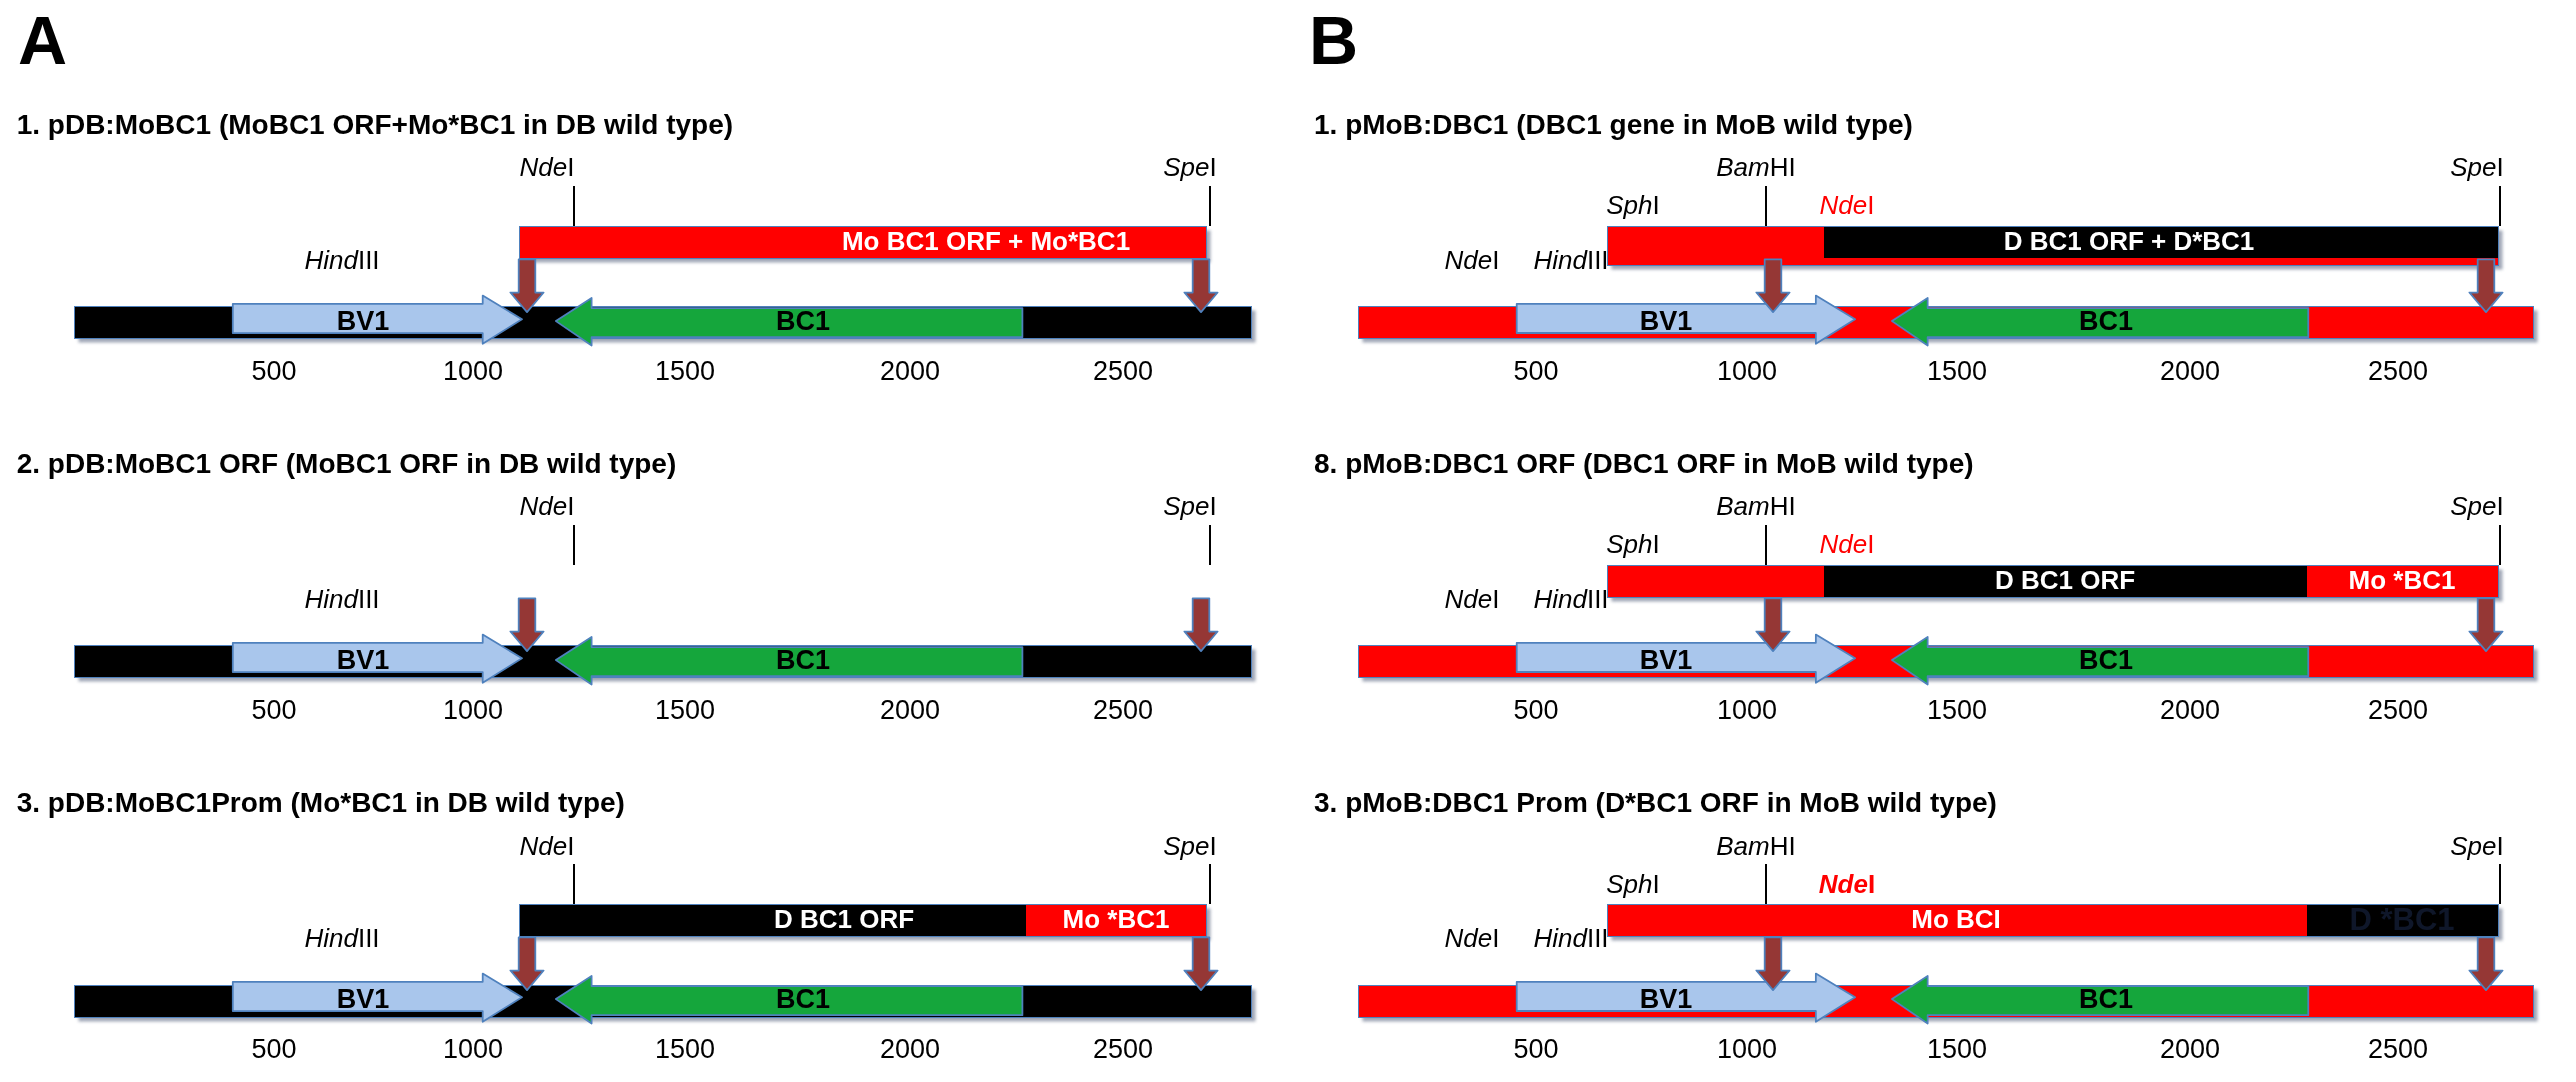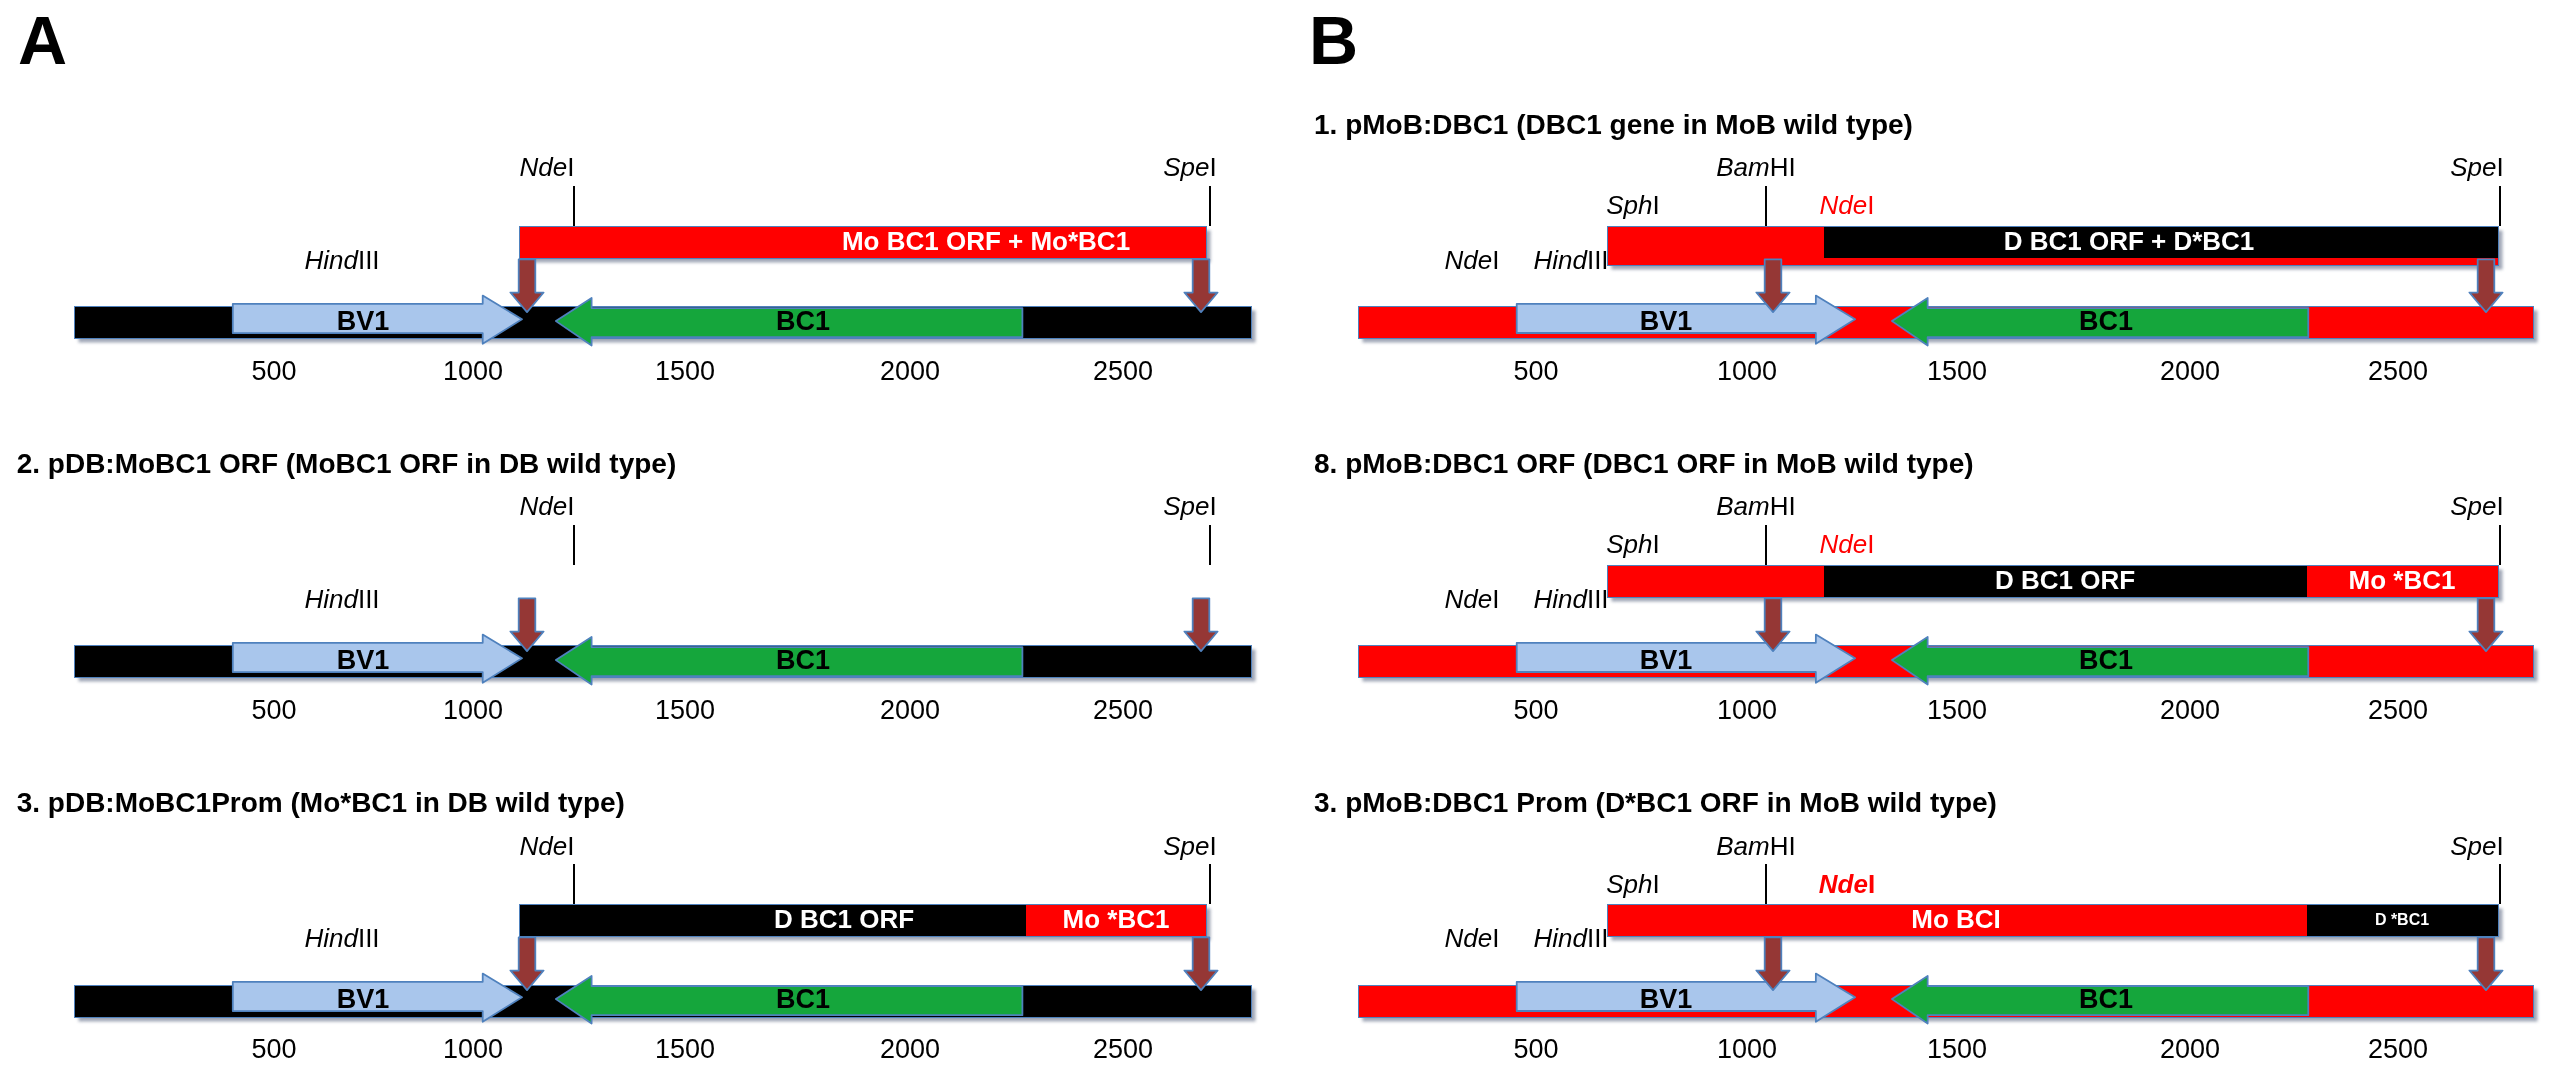--- a/index.html
+++ b/index.html
@@ -12,20 +12,21 @@
   }
   #figure div{position:absolute;box-sizing:border-box;}
   #figure svg{position:absolute;overflow:visible;}
   .it{font-style:italic;}
 </style>
 </head>
 <body>
 
 <div id="figure" style="width: 2576px; height: 1083px; background: rgb(255, 255, 255);">
     <div style="left: 18px; top: 1.2px; font-size: 68px; font-weight: 700; color: rgb(0, 0, 0); z-index: 3;">A</div>
+    <div style="left: 16.7px; top: 109px; font-size: 28px; font-weight: 700; white-space: nowrap; color: rgb(0, 0, 0); z-index: 3;">1. pDB:MoBC1 (MoBC1 ORF+Mo*BC1 in DB wild type)</div>
     <div style="left: 547px; top: 152px; transform: translateX(-50%); font-size: 26px; font-weight: 400; color: rgb(0, 0, 0); white-space: nowrap; z-index: 3;"><span class="it">Nde</span><span>I</span></div>
     <div style="left: 573px; top: 186px; width: 2.4px; height: 40px; background: rgb(0, 0, 0); z-index: 2;"></div>
     <div style="left: 342px; top: 245px; transform: translateX(-50%); font-size: 26px; font-weight: 400; color: rgb(0, 0, 0); white-space: nowrap; z-index: 3;"><span class="it">Hind</span><span>III</span></div>
     <div style="left: 1190px; top: 152px; transform: translateX(-50%); font-size: 26px; font-weight: 400; color: rgb(0, 0, 0); white-space: nowrap; z-index: 3;"><span class="it">Spe</span><span>I</span></div>
     <div style="left: 1209px; top: 186px; width: 2.4px; height: 40px; background: rgb(0, 0, 0); z-index: 2;"></div>
     <div style="left: 519px; top: 226px; width: 688px; height: 33px; border: 1.8px solid rgb(79, 129, 189); box-shadow: rgba(45, 60, 95, 0.45) 3.6px 4.2px 3px; background: rgb(255, 0, 0); z-index: 2; overflow: hidden;">
       <div style="left: -1.8px; top: -1.8px; width: 688px; height: 33px; background: rgb(255, 0, 0);"></div>
       <div style="left: 466px; top: -1.8px; transform: translateX(-50%); line-height: 33px; font-size: 26px; font-weight: 700; color: rgb(255, 255, 255); white-space: nowrap;">Mo BC1 ORF + Mo*BC1</div>
     </div>
     <div style="left: 74px; top: 306px; width: 1178px; height: 33px; background: rgb(0, 0, 0); border: 1.8px solid rgb(79, 129, 189); box-shadow: rgba(45, 60, 95, 0.45) 3.6px 4.2px 3px; z-index: 1;"></div>
@@ -173,21 +174,21 @@
     <div style="left: 1633px; top: 869px; transform: translateX(-50%); font-size: 26px; font-weight: 400; color: rgb(0, 0, 0); white-space: nowrap; z-index: 3;"><span class="it">Sph</span><span>I</span></div>
     <div style="left: 1756px; top: 831px; transform: translateX(-50%); font-size: 26px; font-weight: 400; color: rgb(0, 0, 0); white-space: nowrap; z-index: 3;"><span class="it">Bam</span><span>HI</span></div>
     <div style="left: 1765px; top: 864px; width: 2.4px; height: 40px; background: rgb(0, 0, 0); z-index: 2;"></div>
     <div style="left: 1847px; top: 869px; transform: translateX(-50%); font-size: 26px; font-weight: 700; color: rgb(255, 0, 0); white-space: nowrap; z-index: 3;"><span class="it">Nde</span><span>I</span></div>
     <div style="left: 2477px; top: 831px; transform: translateX(-50%); font-size: 26px; font-weight: 400; color: rgb(0, 0, 0); white-space: nowrap; z-index: 3;"><span class="it">Spe</span><span>I</span></div>
     <div style="left: 2499px; top: 864px; width: 2.4px; height: 40px; background: rgb(0, 0, 0); z-index: 2;"></div>
     <div style="left: 1607px; top: 904px; width: 892px; height: 33px; border: 1.8px solid rgb(79, 129, 189); box-shadow: rgba(45, 60, 95, 0.45) 3.6px 4.2px 3px; background: rgb(255, 0, 0); z-index: 2; overflow: hidden;">
       <div style="left: -1.8px; top: -1.8px; width: 701px; height: 33px; background: rgb(255, 0, 0);"></div>
       <div style="left: 348px; top: -1.8px; transform: translateX(-50%); line-height: 33px; font-size: 26px; font-weight: 700; color: rgb(255, 255, 255); white-space: nowrap;">Mo BCI</div>
       <div style="left: 699px; top: -1.8px; width: 191px; height: 33px; background: rgb(0, 0, 0);"></div>
-      <div style="left: 794px; top: -1.8px; transform: translateX(-50%); line-height: 33px; font-size: 16px; font-weight: 700; color: #ffffff; white-space: nowrap;">D *BC1</div>
+      <div style="left: 794px; top: -1.8px; transform: translateX(-50%); line-height: 33px; font-size: 31px; font-weight: 700; color: #0f172a; white-space: nowrap;">D *BC1</div>
     </div>
     <div style="left: 1358px; top: 985px; width: 1176px; height: 33px; background: rgb(255, 0, 0); border: 1.8px solid rgb(79, 129, 189); box-shadow: rgba(45, 60, 95, 0.45) 3.6px 4.2px 3px; z-index: 1;"></div>
     <svg width="1193" height="67" viewBox="0 0 2006 112" style="left: 1349px; top: 968px; z-index: 2;">
       <polygon points="282,23 785,23 785,9 851,49 785,90 785,72 282,72" fill="#A9C6EC" stroke="#4F81BD" stroke-width="3" stroke-linejoin="round"></polygon>
       <polygon points="1613,30 973,30 973,13 913,52 973,93 973,79 1613,79" fill="#15A63C" stroke="#4F81BD" stroke-width="3" stroke-linejoin="round"></polygon>
     </svg>
     <div style="left: 1666px; top: 983px; transform: translateX(-50%); line-height: 33px; font-size: 27px; font-weight: 700; color: rgb(0, 0, 0); z-index: 4;">BV1</div>
     <div style="left: 2106px; top: 983px; transform: translateX(-50%); line-height: 33px; font-size: 27px; font-weight: 700; color: rgb(0, 0, 0); z-index: 4;">BC1</div>
     <svg width="38" height="56" viewBox="0 0 64 94" style="left: 1754px; top: 936px; z-index: 5;">
       <polygon points="18,2 46,2 46,58 60,58 32,91 4,58 18,58" fill="#953735" stroke="#4F81BD" stroke-width="3" stroke-linejoin="round"></polygon>

